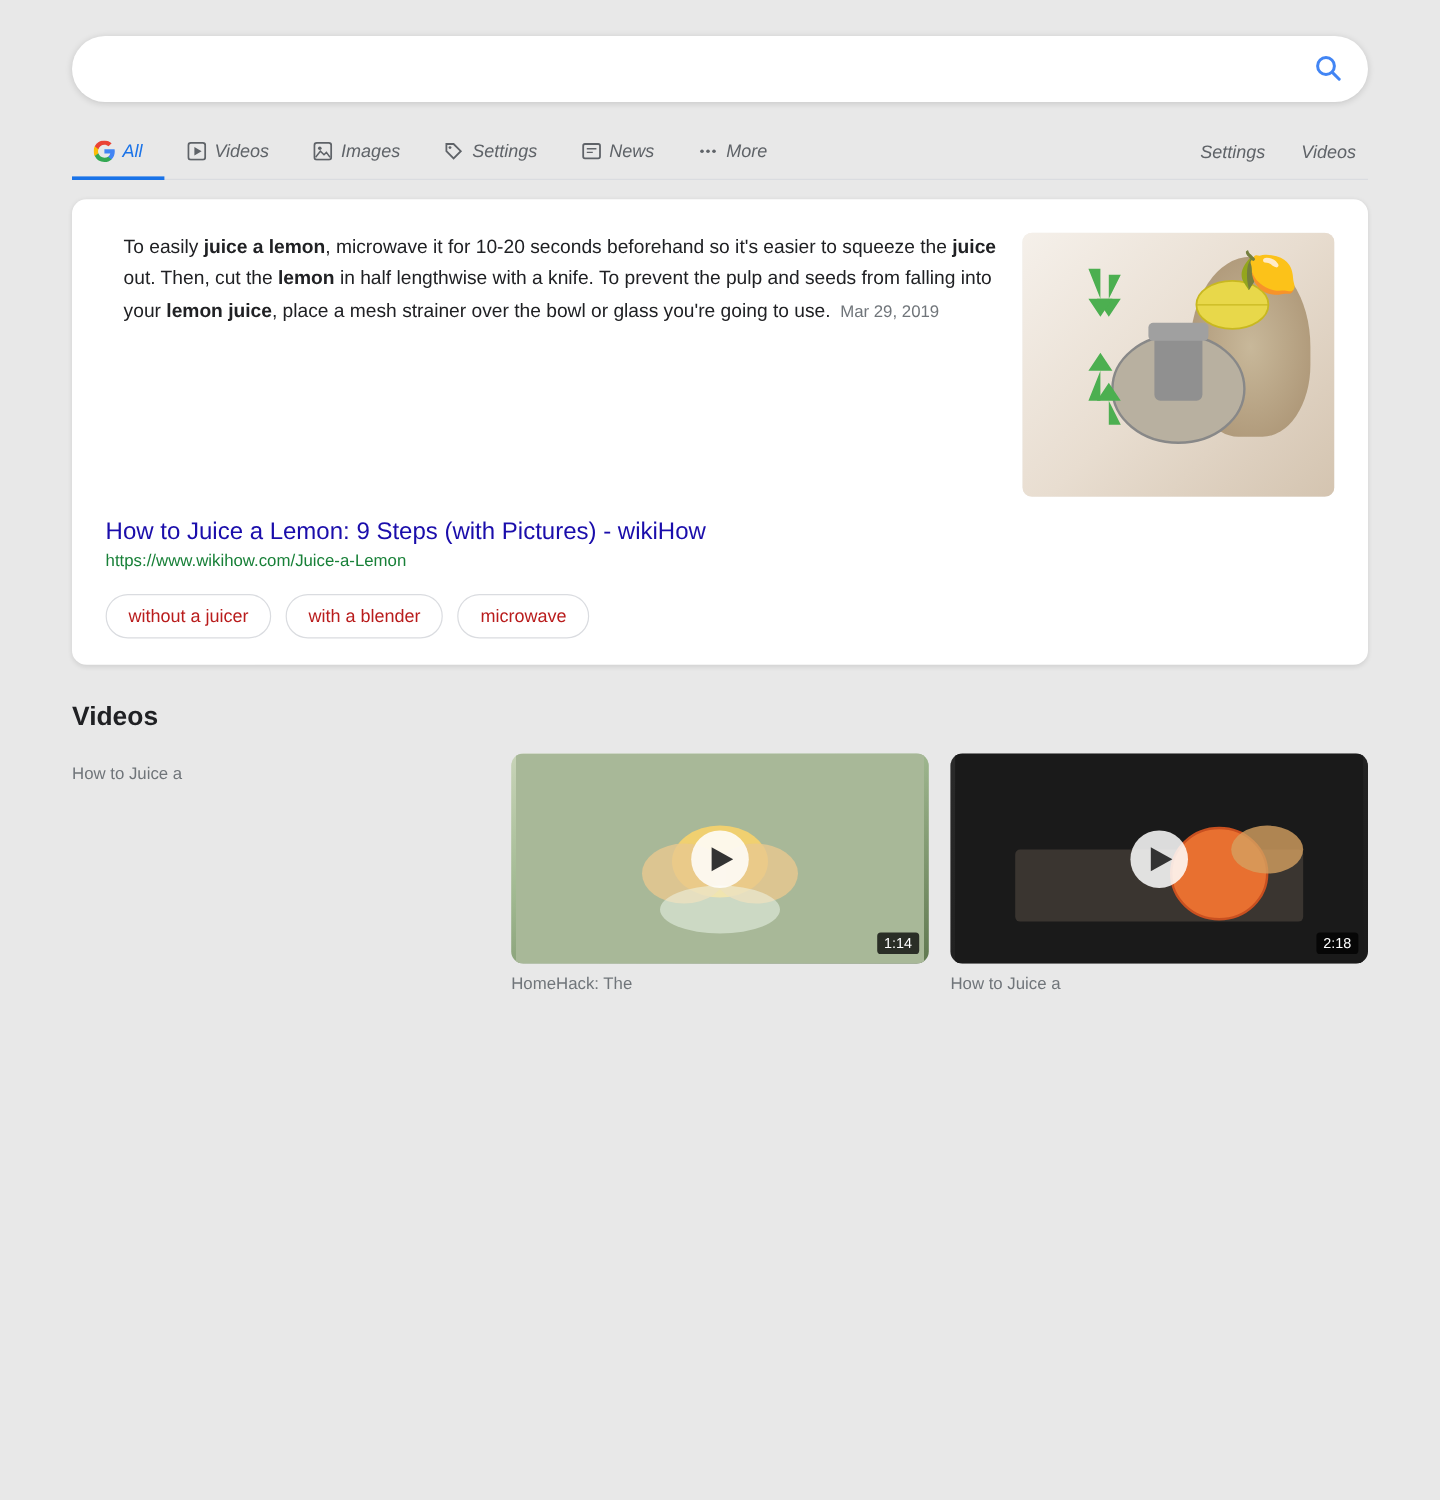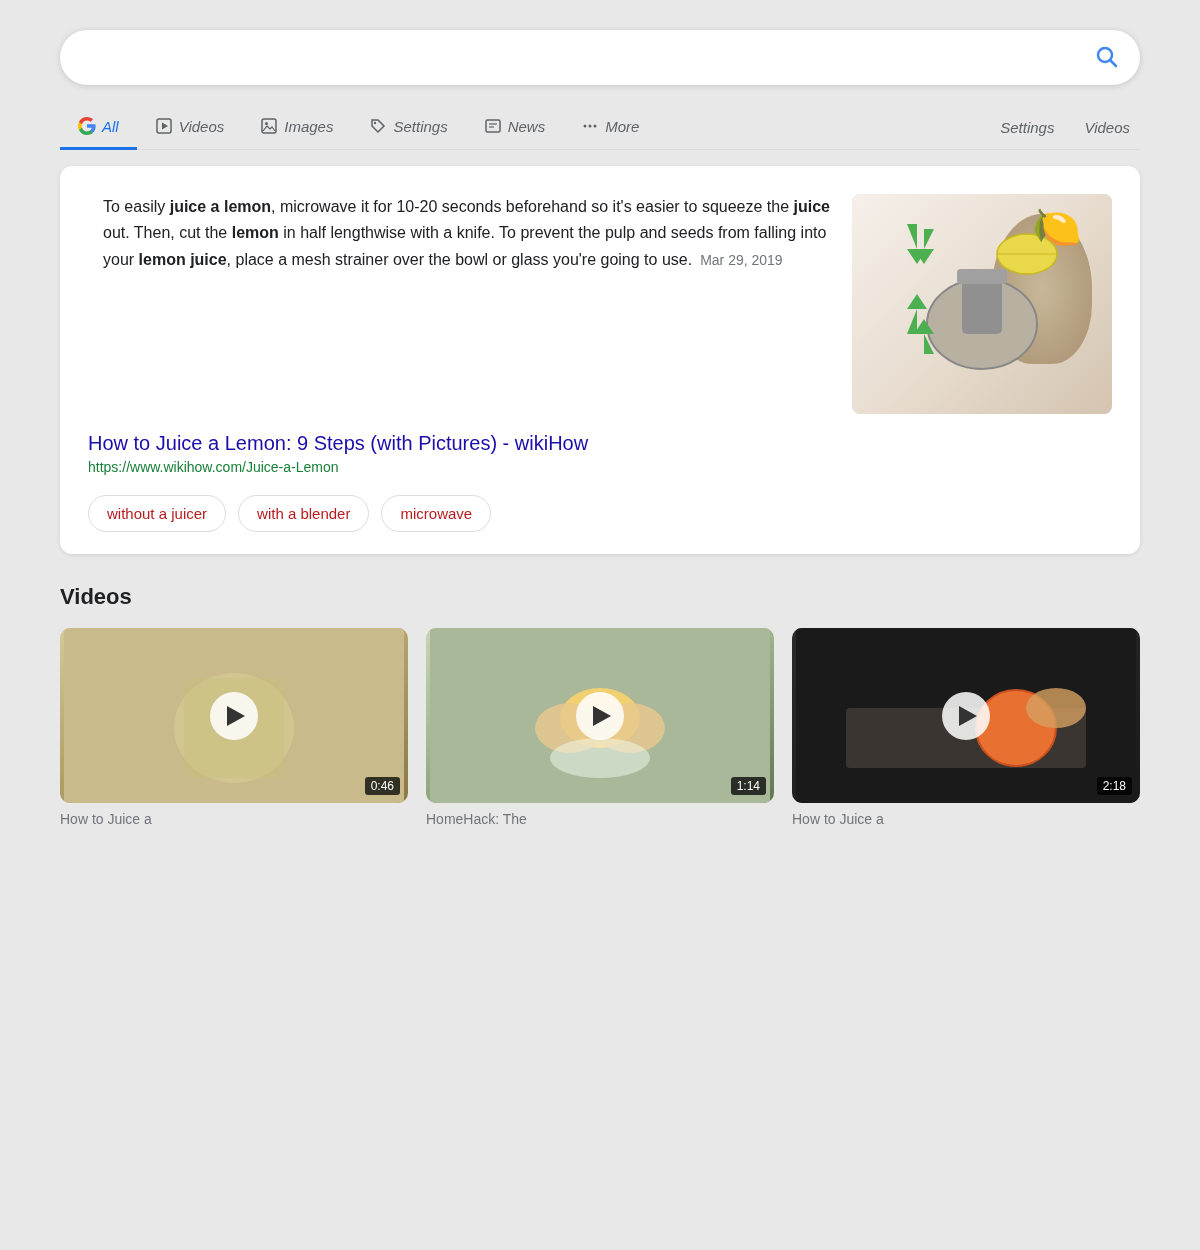--- a/index.html
+++ b/index.html
@@ -406,33 +406,20 @@
       <button class="chip">microwave</button>
     </div>
   </div>
 
   <div class="videos-section">
     <h2 class="videos-title">Videos</h2>
 
     <div class="video-grid">
 
       <div class="video-card">
-        <div class="video-thumb video-thumb-1">
-
-          <svg width="100%" height="100%" viewBox="0 0 340 175" style="position:absolute;top:0;left:0;">
-            <rect width="340" height="175" fill="#c8ba8a"></rect>
-
-            <ellipse cx="170" cy="100" rx="60" ry="55" fill="rgba(220,210,150,0.5)"></ellipse>
-            <rect x="120" y="50" width="100" height="100" rx="8" fill="rgba(200,190,120,0.4)"></rect>
-          </svg>
-          <div class="play-btn">
-            <div class="play-triangle"></div>
-          </div>
-          <div class="video-duration">0:46</div>
-        </div>
         <div class="video-title">How to Juice a</div>
       </div>
 
       <div class="video-card">
         <div class="video-thumb video-thumb-2">
           <svg width="100%" height="100%" viewBox="0 0 340 175" style="position:absolute;top:0;left:0;">
             <rect width="340" height="175" fill="#a8b898"></rect>
 
             <ellipse cx="170" cy="90" rx="40" ry="30" fill="#f0d070"></ellipse>
             <ellipse cx="140" cy="100" rx="35" ry="25" fill="#e8c890" opacity="0.8"></ellipse>

